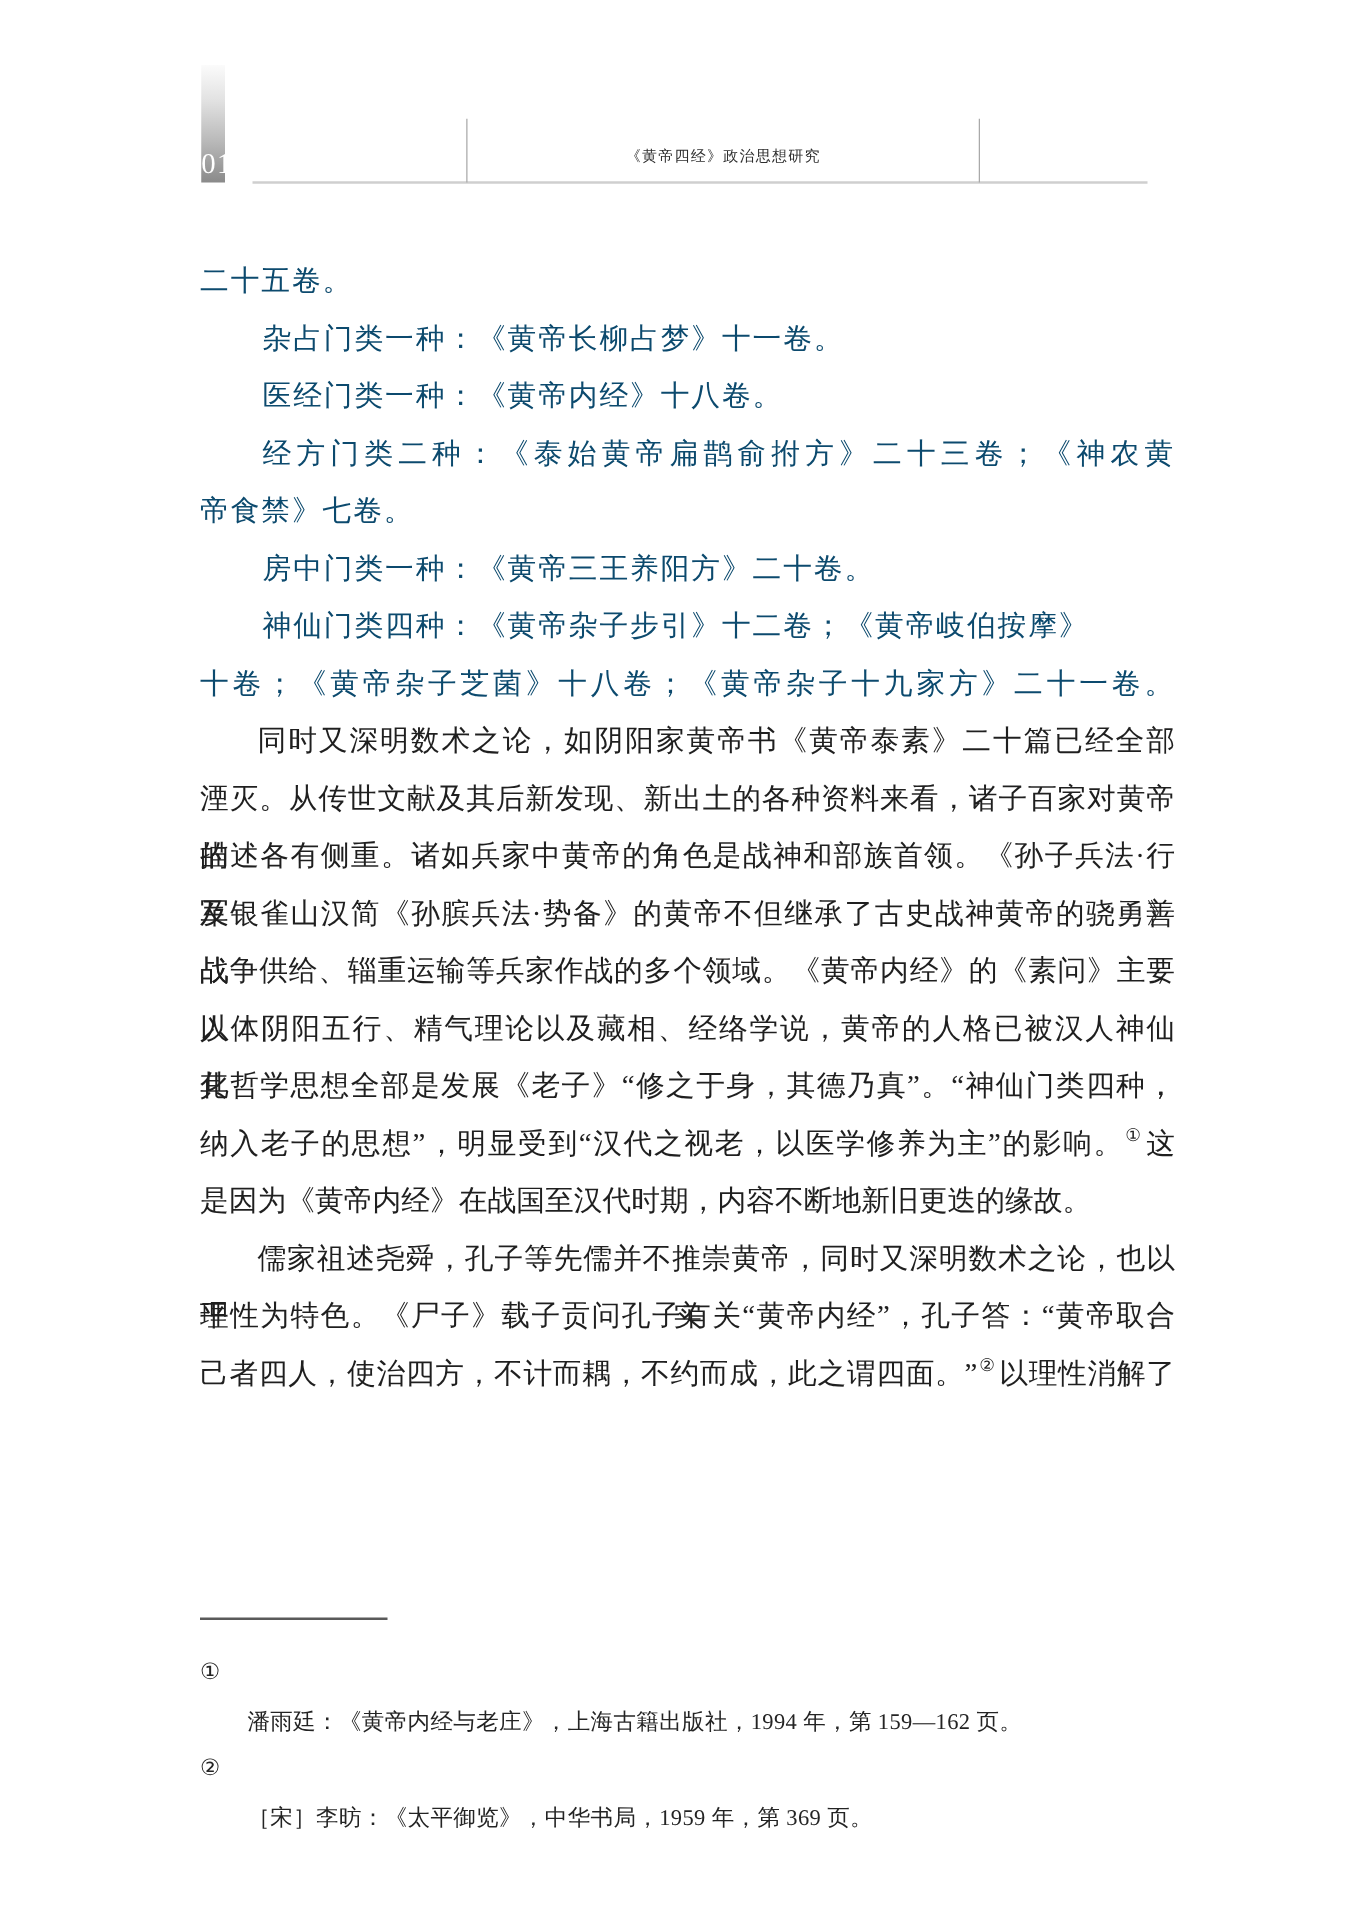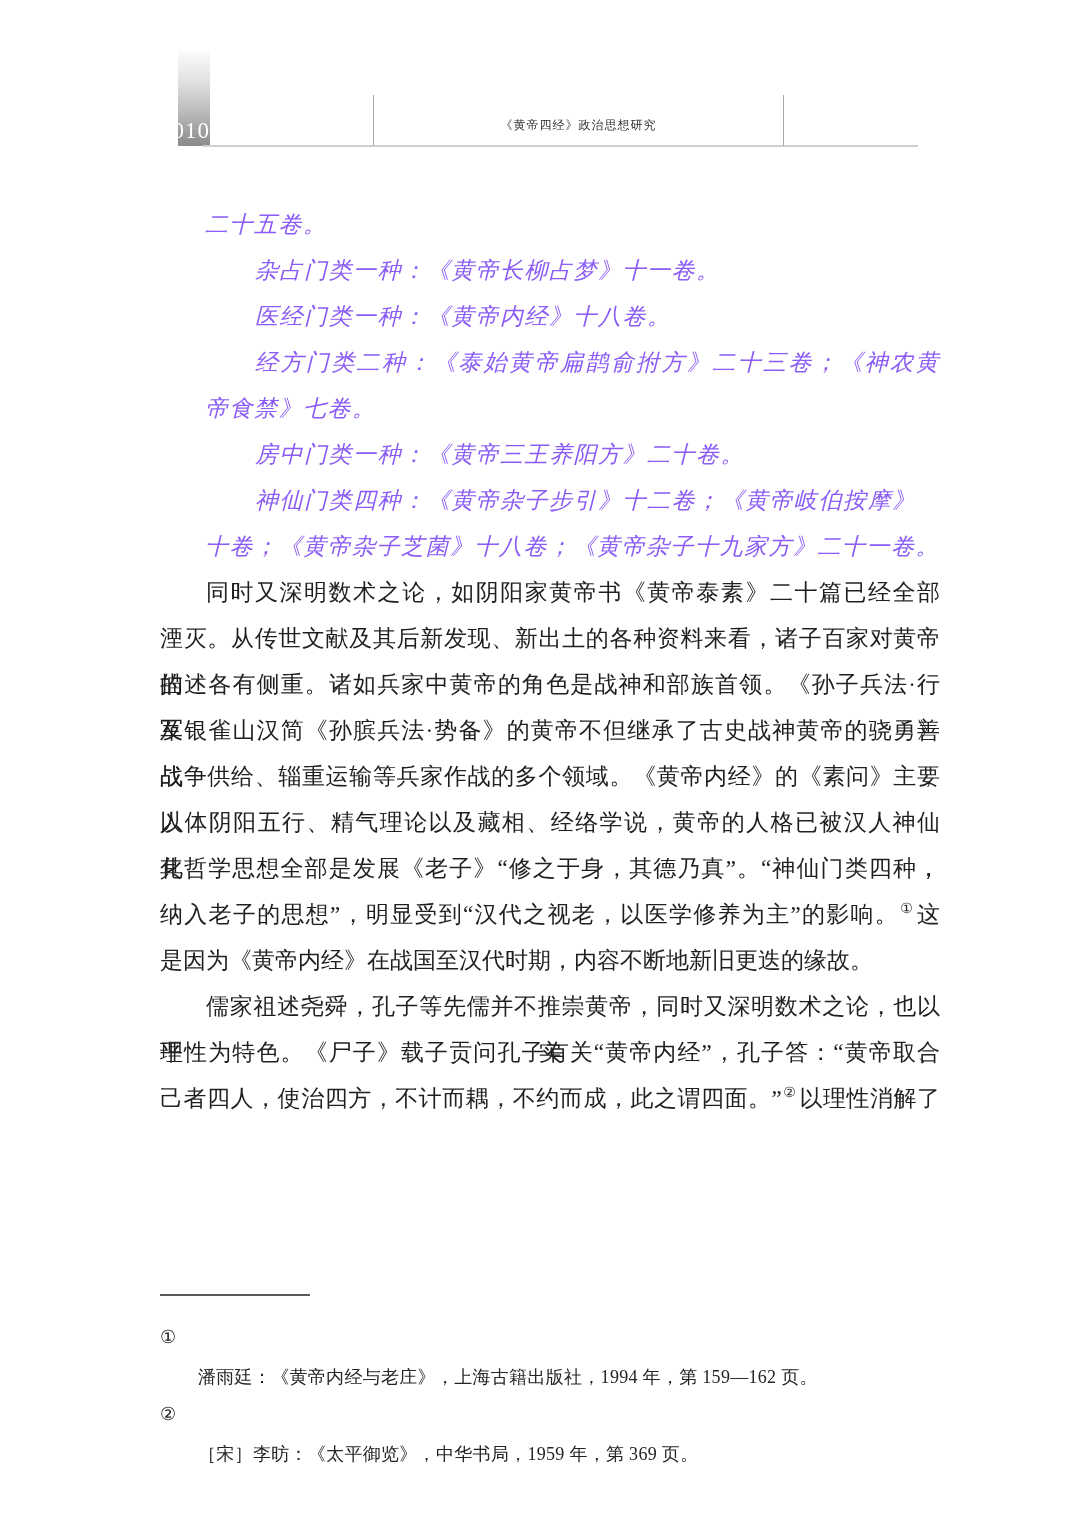--- a/index.html
+++ b/index.html
@@ -10,26 +10,26 @@
     height: 1528px;
     background: #ffffff;
     overflow: hidden;
     font-family: "Liberation Serif", "DejaVu Serif", serif;
     color: #222222;
   }
 
   
   .pagenum-bar {
     position: absolute;
-    left: 178px; top: 52px;
-    width: 32px; height: 94px;
+    left: 161px; top: 52px;
+    width: 19px; height: 94px;
     background: linear-gradient(to bottom, #fbfbfb 0%, #e2e2e2 30%, #b9b9b9 65%, #8a8a8a 100%);
     display: flex;
     align-items: flex-end;
-    justify-content: flex-end;
+    justify-content: flex-start;
   }
   .pagenum {
     color: #ffffff;
     font-size: 23px;
     line-height: 30px;
     letter-spacing: 1px;
     font-family: "Liberation Serif", "DejaVu Serif", serif;
   }
   .header-rule {
     position: absolute;
@@ -68,24 +68,22 @@
     height: 46px;
     line-height: 46px;
     white-space: nowrap;
   }
   .bline.jl {
     white-space: normal;
     text-align: justify;
     text-align-last: justify;
   }
   .quote-block {
-    margin-left: 45px;
-    font-style: italic;
     letter-spacing: 1.5px;
-    color: #8b5cf6;
+    color: #0c4a6e;
   }
   .quote-block .first { text-indent: 50px; }
   .para .first { text-indent: 46px; }
   sup.fnref {
     font-size: 14px;
     vertical-align: super;
     line-height: 0;
     margin: 0 3px 0 1px;
   }
 

